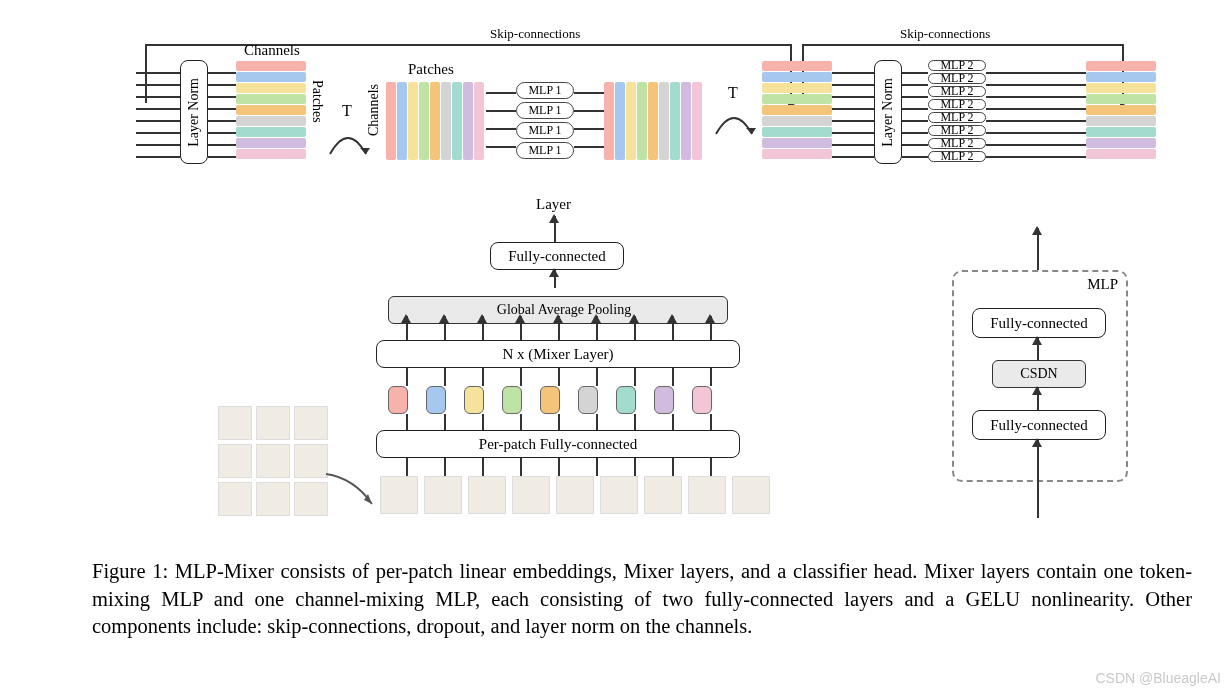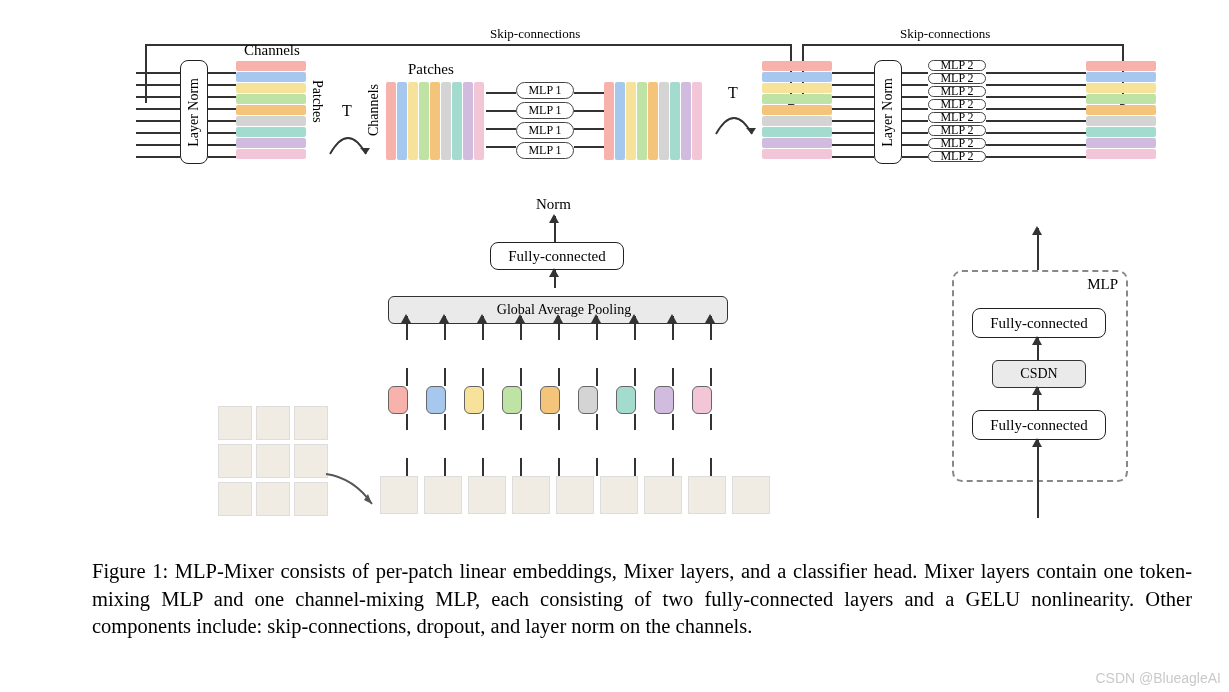--- a/index.html
+++ b/index.html
@@ -257,21 +257,21 @@
     <div class="strip" style="top:11px; height:10px; background:#a6c8ef;"></div>
     <div class="strip" style="top:22px; height:10px; background:#f6e29b;"></div>
     <div class="strip" style="top:33px; height:10px; background:#bfe2a5;"></div>
     <div class="strip" style="top:44px; height:10px; background:#f4c47a;"></div>
     <div class="strip" style="top:55px; height:10px; background:#d4d4d4;"></div>
     <div class="strip" style="top:66px; height:10px; background:#a4dbcf;"></div>
     <div class="strip" style="top:77px; height:10px; background:#d1bce0;"></div>
     <div class="strip" style="top:88px; height:10px; background:#f3c6d7;"></div>
   </div>
 
-  <div class="abs label" style="left:536px; top:196px;">Norm</div>
+  <div class="abs label" style="left:536px; top:196px;">Layer</div>
   <div class="vline" style="left:554px; top:216px; height:26px;"></div>
   <div class="arrowhead arr-up" style="left:549px; top:214px;"></div>
 
   <div class="abs solid-box" style="left:490px; top:242px; width:134px; height:28px;">
     <span>Fully-connected</span>
   </div>
   <div class="vline" style="left:554px; top:270px; height:18px;"></div>
   <div class="arrowhead arr-up" style="left:549px; top:268px;"></div>
 
   <div class="abs gap-solid" style="left:388px; top:296px; width:340px; height:28px;padding-left:12px;">
@@ -292,20 +292,23 @@
     <div class="vline" style="left:208px; top:0; height:24px;"></div>
       <div class="arrowhead arr-up" style="left:203px; top:-2px;"></div>
     <div class="vline" style="left:246px; top:0; height:24px;"></div>
       <div class="arrowhead arr-up" style="left:241px; top:-2px;"></div>
     <div class="vline" style="left:284px; top:0; height:24px;"></div>
       <div class="arrowhead arr-up" style="left:279px; top:-2px;"></div>
     <div class="vline" style="left:322px; top:0; height:24px;"></div>
       <div class="arrowhead arr-up" style="left:317px; top:-2px;"></div>
   </div>
 
+  <div class="abs solid-box" style="left:376px; top:340px; width:364px; height:28px;">
+    <span>N x (Mixer Layer)</span>
+  </div>
 
   <div class="abs" style="left:388px; top:368px; width:340px; height:18px;">
     <div class="vline" style="left:18px; top:0; height:18px;"></div>
     <div class="vline" style="left:56px; top:0; height:18px;"></div>
     <div class="vline" style="left:94px; top:0; height:18px;"></div>
     <div class="vline" style="left:132px; top:0; height:18px;"></div>
     <div class="vline" style="left:170px; top:0; height:18px;"></div>
     <div class="vline" style="left:208px; top:0; height:18px;"></div>
     <div class="vline" style="left:246px; top:0; height:18px;"></div>
     <div class="vline" style="left:284px; top:0; height:18px;"></div>
@@ -329,20 +332,23 @@
     <div class="vline" style="left:56px; top:0; height:16px;"></div>
     <div class="vline" style="left:94px; top:0; height:16px;"></div>
     <div class="vline" style="left:132px; top:0; height:16px;"></div>
     <div class="vline" style="left:170px; top:0; height:16px;"></div>
     <div class="vline" style="left:208px; top:0; height:16px;"></div>
     <div class="vline" style="left:246px; top:0; height:16px;"></div>
     <div class="vline" style="left:284px; top:0; height:16px;"></div>
     <div class="vline" style="left:322px; top:0; height:16px;"></div>
   </div>
 
+  <div class="abs solid-box" style="left:376px; top:430px; width:364px; height:28px;">
+    <span>Per-patch Fully-connected</span>
+  </div>
 
   <div class="abs" style="left:388px; top:458px; width:340px; height:18px;">
     <div class="vline" style="left:18px; top:0; height:18px;"></div>
     <div class="vline" style="left:56px; top:0; height:18px;"></div>
     <div class="vline" style="left:94px; top:0; height:18px;"></div>
     <div class="vline" style="left:132px; top:0; height:18px;"></div>
     <div class="vline" style="left:170px; top:0; height:18px;"></div>
     <div class="vline" style="left:208px; top:0; height:18px;"></div>
     <div class="vline" style="left:246px; top:0; height:18px;"></div>
     <div class="vline" style="left:284px; top:0; height:18px;"></div>

